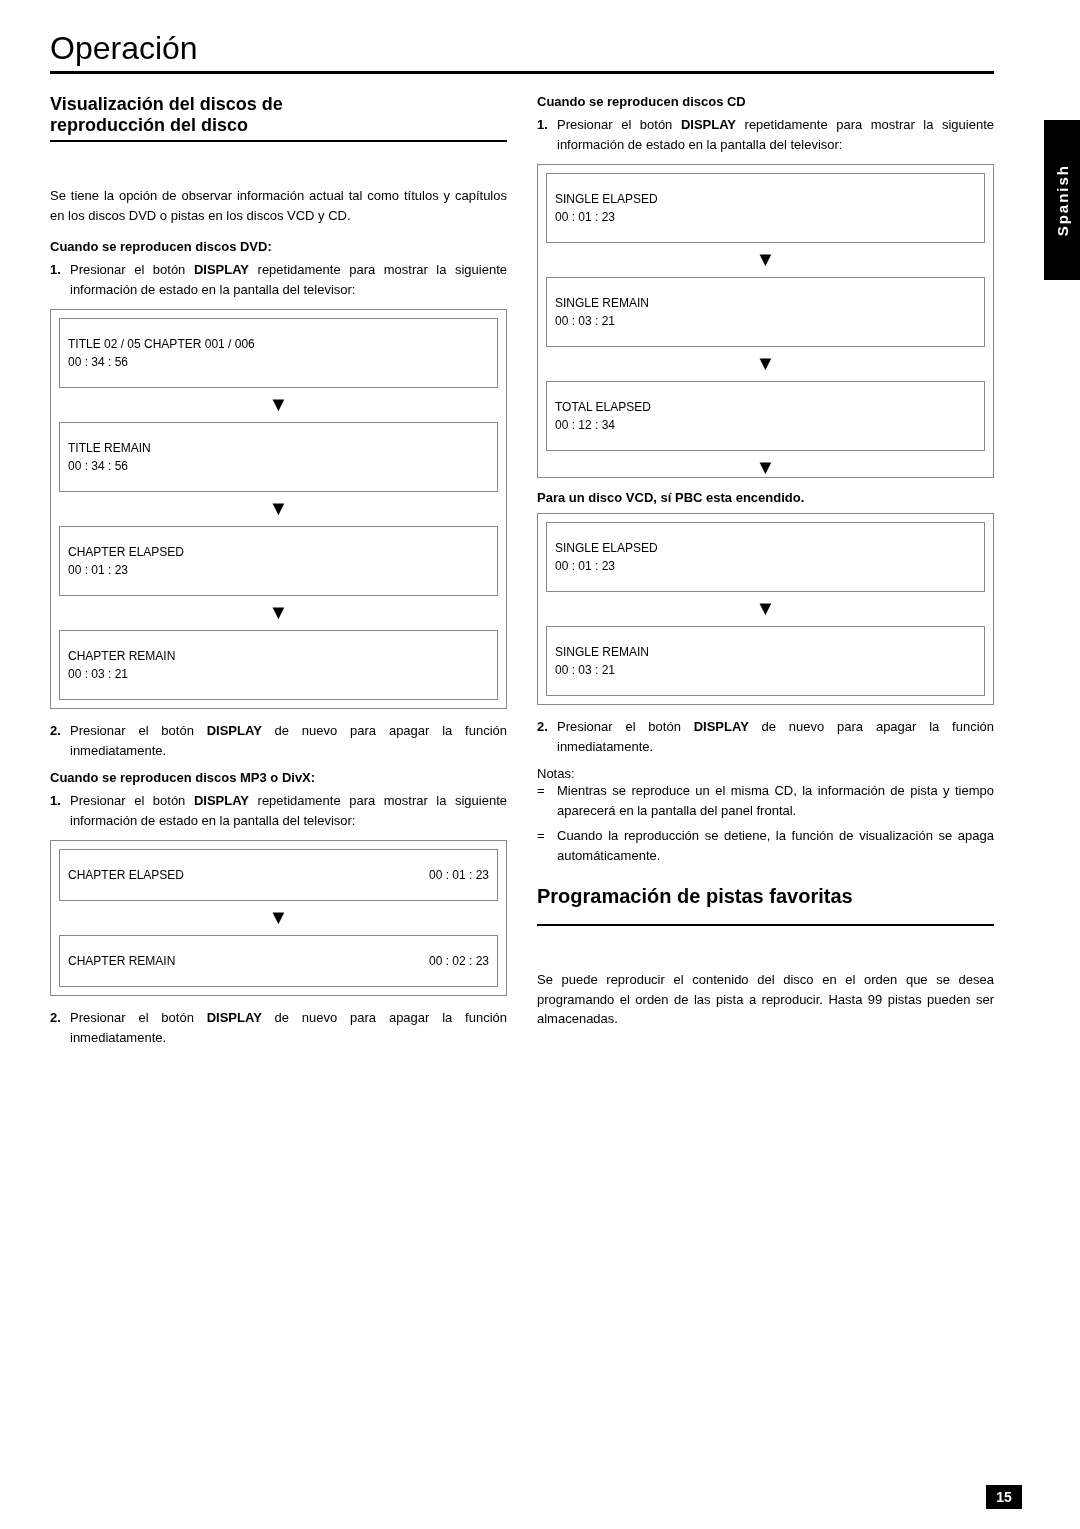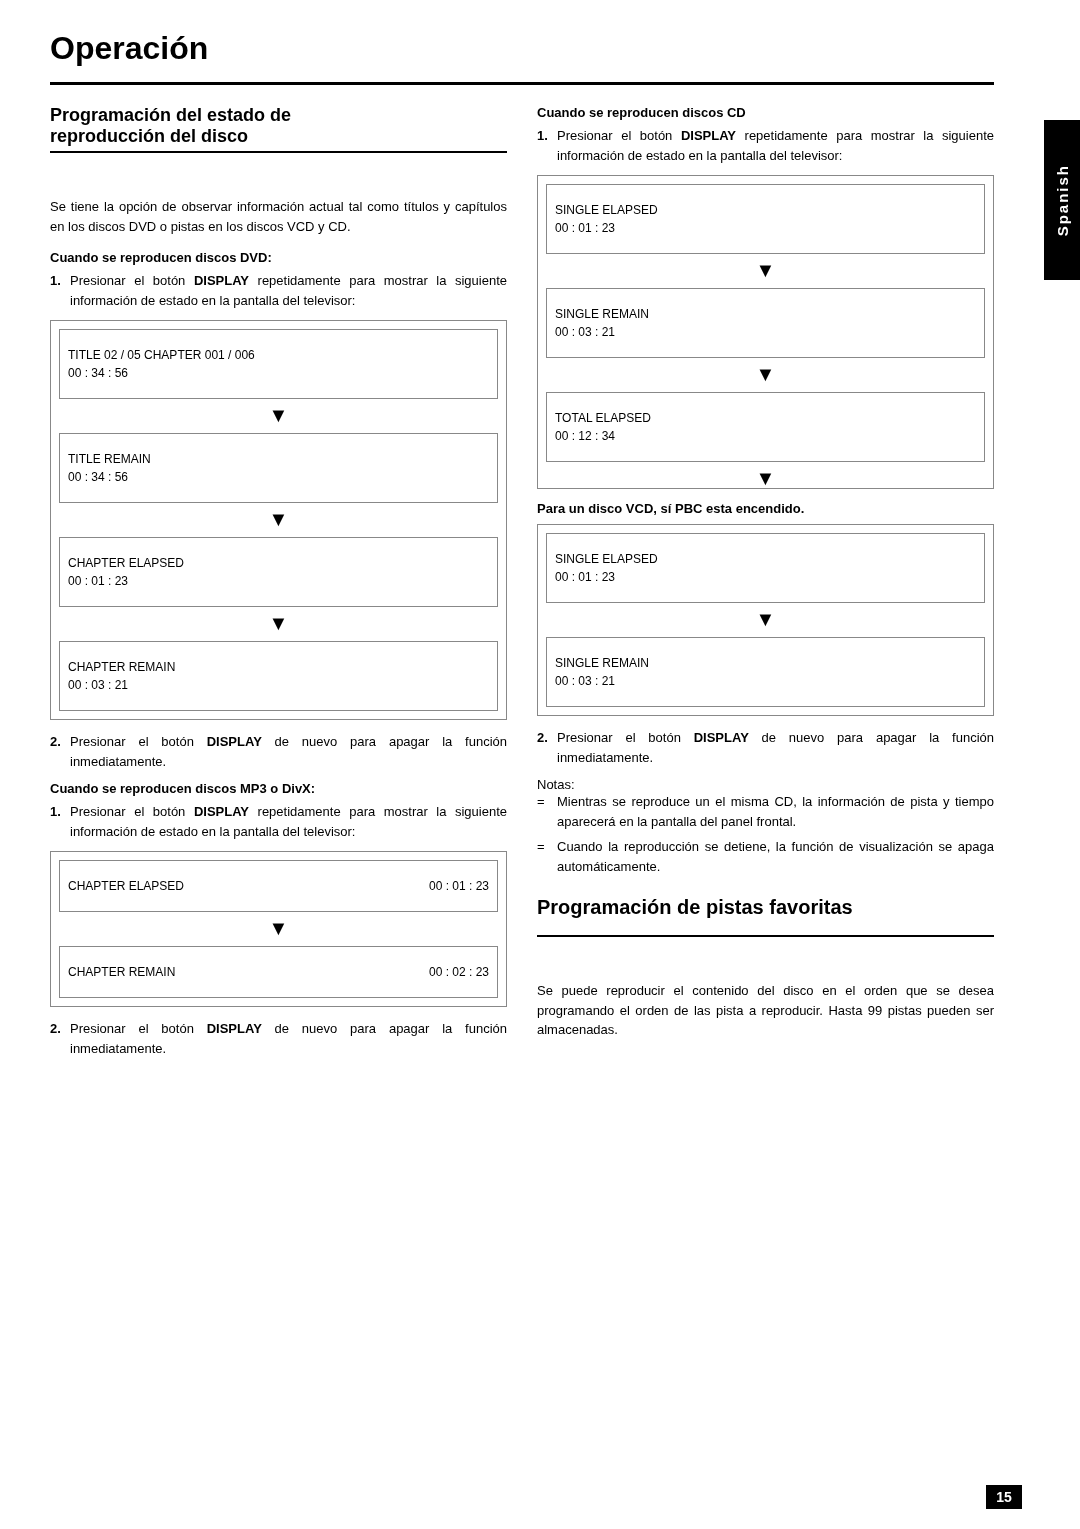--- a/index.html
+++ b/index.html
@@ -42,23 +42,23 @@
 
     .main-content {
       flex: 1;
       padding: 30px 50px 30px 50px;
       padding-right: 86px;
     }
 
     
     .page-title {
       font-size: 32px;
-      font-weight: bold;
+      font-weight: normal;
       border-bottom: 3px solid #000;
-      padding-bottom: 15px;
+      padding-bottom: 4px;
       margin-bottom: 20px;
     }
 
     
     .two-col {
       display: flex;
       gap: 30px;
     }
 
     .col-left {
@@ -188,21 +188,21 @@
 <div class="page-wrapper">
   <div class="main-content">
 
     <div class="page-title">Operación</div>
 
     <div class="two-col">
 
       <div class="col-left">
 
         <div class="section-heading">
-          <span>Programación  del  estado  de</span><br>
+          <span>Visualización  del  discos  de</span><br>
           <span>reproducción del disco</span>
         </div>
 
         <p class="intro-text">Se tiene la opción de observar información actual tal como títulos y capítulos en los discos DVD o pistas en los discos VCD y CD.</p>
 
         <div class="subsection-label">Cuando se reproducen discos DVD:</div>
 
         <div class="numbered-item">
           <span class="num">1.</span>
           <span>Presionar el botón <strong>DISPLAY</strong> repetidamente para mostrar la siguiente información de estado en la pantalla del televisor:</span>

